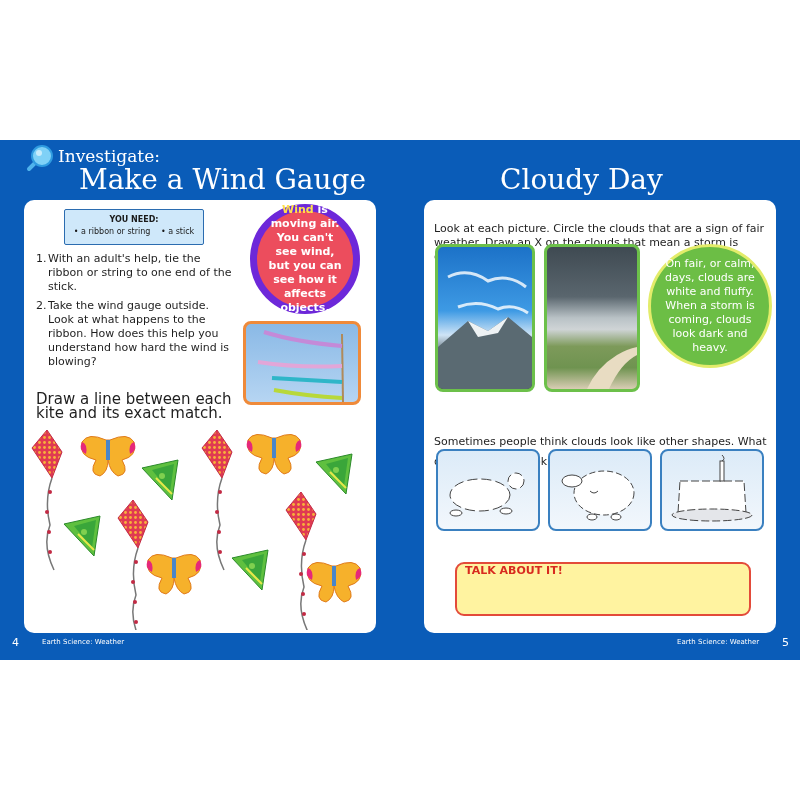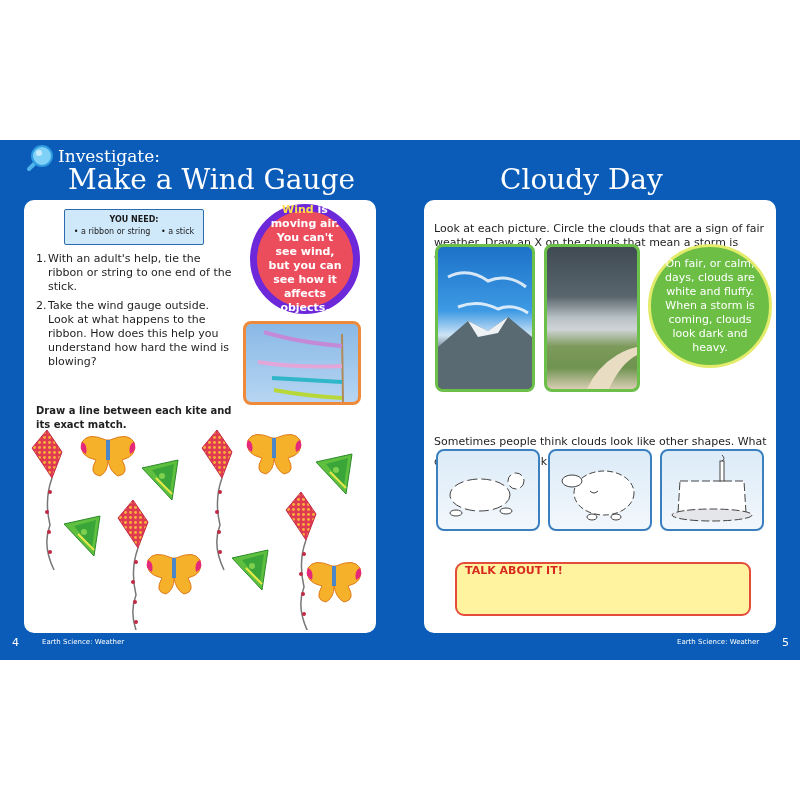--- a/index.html
+++ b/index.html
@@ -23,21 +23,21 @@
 
   .steps { position: absolute; left: 36px; top: 252px; width: 200px; font-size: 11px; color: #1f1f1f; line-height: 14px; }
   .step { display: flex; margin-bottom: 5px; }
   .step-num { width: 12px; flex-shrink: 0; }
 
   .wind-circle { position: absolute; left: 250px; top: 204px; width: 110px; height: 110px; border-radius: 50%; background: #ec4d5d; border: 7px solid #6d28d9; color: #fff; font-weight: bold; font-size: 11px; text-align: center; display: flex; align-items: center; justify-content: center; line-height: 14px; padding: 10px; }
   .wind-word { color: #ffe04a; }
 
   .ribbon-photo { position: absolute; left: 243px; top: 321px; width: 118px; height: 84px; border: 3px solid #ef8a3a; border-radius: 8px; background: linear-gradient(180deg, #8ab9e6 0%, #b6d5f2 100%); overflow: hidden; }
 
-  .kite-instr { position: absolute; left: 36px; top: 404px; width: 200px; font-size: 10px; color: #1f1f1f; line-height: 14px; font-weight: bold; }
+  .kite-instr { position: absolute; left: 36px; top: 392px; width: 200px; font-size: 15px; color: #1f1f1f; line-height: 14px; }
 
   .kites-area { position: absolute; left: 30px; top: 430px; width: 340px; height: 200px; }
 
   .footer-num { position: absolute; top: 636px; color: #fff; font-size: 11px; }
   .footer-txt { position: absolute; top: 638px; color: #fff; font-size: 7px; }
 
   .cloudy-instr { position: absolute; left: 434px; top: 206px; width: 340px; font-size: 11px; color: #1f1f1f; line-height: 14px; margin-top: 16px; }
 
   .photo { position: absolute; border: 3px solid #6cc04a; border-radius: 8px; overflow: hidden; }
   .photo-fair { left: 435px; top: 244px; width: 100px; height: 148px; background: linear-gradient(180deg, #1c72c8 0%, #3e9ae4 45%, #cfe4f6 62%, #8a9aa4 70%, #4d7a3c 82%, #2f5a2a 100%); }
@@ -56,21 +56,21 @@
 <body>
 
 <div class="spread"></div>
 
 <svg class="mag-icon" viewBox="0 0 28 28">
   <line x1="9" y1="19" x2="3" y2="25" stroke="#4fb3ec" stroke-width="4" stroke-linecap="round"></line>
   <circle cx="16" cy="12" r="10" fill="#7fd1f7" stroke="#2f9be0" stroke-width="2"></circle>
   <circle cx="13" cy="9" r="3" fill="#c8ecfc"></circle>
 </svg>
 <div class="page-title-small">Investigate:</div>
-<div class="page-title-big" style="left:68px;">Make a Wind Gauge</div>
+<div class="page-title-big" style="left:79px;">Make a Wind Gauge</div>
 
 <div class="panel panel-left"></div>
 
 <div class="need-box">
   <span class="need-title">YOU NEED:</span>
   <span class="need-items">
     <span>• a ribbon or string</span>
     <span>• a stick</span>
   </span>
 </div>

